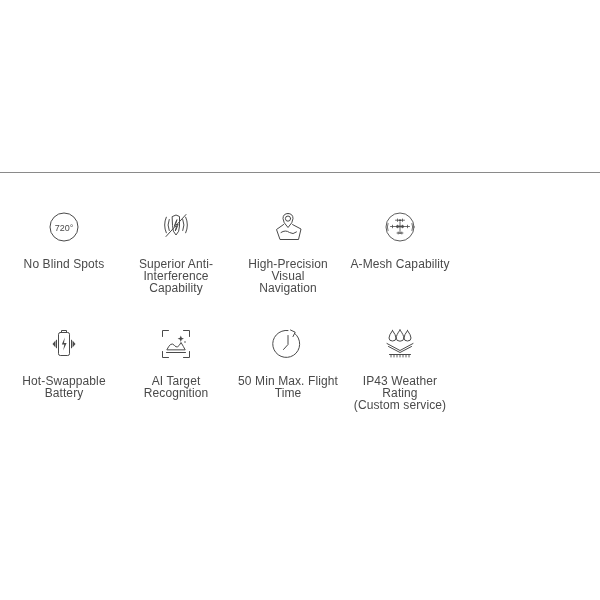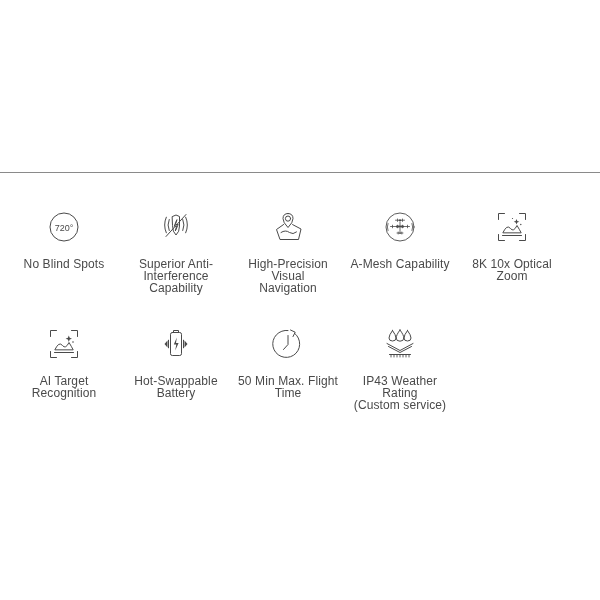--- a/index.html
+++ b/index.html
@@ -137,72 +137,55 @@
               <rect x="16.2" y="22.4" width="1.7" height="1.3" rx="0.3" fill="#4a4a4a" stroke="none"></rect>
               <path d="M17 11.6 L17 15.3 M17 18 L17 22"></path>
               <path d="M5 13.5 Q3.6 17 5 20.5"></path>
               <path d="M29 13.5 Q30.4 17 29 20.5"></path>
             </g>
           </svg>
         </div>
         <div class="feature-label">A-Mesh Capability</div>
       </div>
 
-      <div class="feature-item">
-        <div class="feature-icon">
-          <svg width="34" height="34" viewBox="0 0 34 34" fill="none" stroke="#4a4a4a" stroke-width="1" stroke-linecap="round" stroke-linejoin="round">
-            <path d="M3.5 9.5 L3.5 3.5 L9.5 3.5"></path>
-            <path d="M24.5 3.5 L30.5 3.5 L30.5 9.5"></path>
-            <path d="M30.5 24.5 L30.5 30.5 L24.5 30.5"></path>
-            <path d="M9.5 30.5 L3.5 30.5 L3.5 24.5"></path>
-            <path d="M8 22.5 Q12 14 15.5 18.5 Q18.5 22.5 22 15.5 Q24.5 19.5 26 22.5 Z"></path>
-            <line x1="7.5" y1="25.5" x2="26.5" y2="25.5"></line>
-            <path d="M21.5 9 L22.3 11 L24.3 11.8 L22.3 12.6 L21.5 14.6 L20.7 12.6 L18.7 11.8 L20.7 11 Z" fill="#4a4a4a" stroke="none"></path>
-            <circle cx="25.8" cy="14.5" r="0.7" fill="#4a4a4a" stroke="none"></circle>
-            <circle cx="17.5" cy="8.5" r="0.6" fill="#4a4a4a" stroke="none"></circle>
-          </svg>
-        </div>
-        <div class="feature-label">8K 10x Optical
-Zoom</div>
-      </div>
 
     </div>
 
     <div class="feature-row">
+
+      <div class="feature-item">
+        <div class="feature-icon">
+          <svg width="34" height="34" viewBox="0 0 34 34" fill="none" stroke="#4a4a4a" stroke-width="1" stroke-linecap="round" stroke-linejoin="round">
+            <rect x="11.5" y="5.5" width="11" height="23" rx="1.8"></rect>
+            <path d="M14.5 5.5 L14.5 3.5 L19.5 3.5 L19.5 5.5"></path>
+            <path d="M17.8 10.5 L14.8 17.5 L17.3 17.5 L16.2 23.5 L19.6 16 L17 16 Z" fill="#4a4a4a" stroke="none"></path>
+            <path d="M8.5 13.5 L5.5 17 L8.5 20.5 Z" fill="#4a4a4a" stroke="none"></path>
+            <line x1="9.5" y1="13.2" x2="9.5" y2="20.8"></line>
+            <path d="M25.5 13.5 L28.5 17 L25.5 20.5 Z" fill="#4a4a4a" stroke="none"></path>
+            <line x1="24.5" y1="13.2" x2="24.5" y2="20.8"></line>
+          </svg>
+        </div>
+        <div class="feature-label">Hot-Swappable
+Battery</div>
+      </div>
 
       <div class="feature-item">
         <div class="feature-icon">
           <svg width="34" height="34" viewBox="0 0 34 34" fill="none" stroke="#4a4a4a" stroke-width="1" stroke-linecap="round" stroke-linejoin="round">
             <path d="M3.5 9.5 L3.5 3.5 L9.5 3.5"></path>
             <path d="M24.5 3.5 L30.5 3.5 L30.5 9.5"></path>
             <path d="M30.5 24.5 L30.5 30.5 L24.5 30.5"></path>
             <path d="M9.5 30.5 L3.5 30.5 L3.5 24.5"></path>
             <path d="M8 22.5 Q12 14 15.5 18.5 Q18.5 22.5 22 15.5 Q24.5 19.5 26 22.5 Z"></path>
             <line x1="7.5" y1="25.5" x2="26.5" y2="25.5"></line>
             <path d="M21.8 8.5 L22.7 10.8 L25 11.7 L22.7 12.6 L21.8 14.9 L20.9 12.6 L18.6 11.7 L20.9 10.8 Z" fill="#4a4a4a" stroke="none"></path>
             <circle cx="26" cy="15" r="0.8" fill="#4a4a4a" stroke="none"></circle>
           </svg>
         </div>
         <div class="feature-label">AI Target Recognition</div>
-      </div>
-
-      <div class="feature-item">
-        <div class="feature-icon">
-          <svg width="34" height="34" viewBox="0 0 34 34" fill="none" stroke="#4a4a4a" stroke-width="1" stroke-linecap="round" stroke-linejoin="round">
-            <rect x="11.5" y="5.5" width="11" height="23" rx="1.8"></rect>
-            <path d="M14.5 5.5 L14.5 3.5 L19.5 3.5 L19.5 5.5"></path>
-            <path d="M17.8 10.5 L14.8 17.5 L17.3 17.5 L16.2 23.5 L19.6 16 L17 16 Z" fill="#4a4a4a" stroke="none"></path>
-            <path d="M8.5 13.5 L5.5 17 L8.5 20.5 Z" fill="#4a4a4a" stroke="none"></path>
-            <line x1="9.5" y1="13.2" x2="9.5" y2="20.8"></line>
-            <path d="M25.5 13.5 L28.5 17 L25.5 20.5 Z" fill="#4a4a4a" stroke="none"></path>
-            <line x1="24.5" y1="13.2" x2="24.5" y2="20.8"></line>
-          </svg>
-        </div>
-        <div class="feature-label">Hot-Swappable
-Battery</div>
       </div>
 
 
       <div class="feature-item">
         <div class="feature-icon">
           <svg width="34" height="34" viewBox="0 0 34 34" fill="none" stroke="#4a4a4a" stroke-width="1" stroke-linecap="round" stroke-linejoin="round">
             <path d="M23.5 6.2 A13.5 13.5 0 1 1 17 3.5"></path>
             <path d="M19.5 3 L24.2 5.2 L22 9.6" fill="none"></path>
             <path d="M17 8.5 L17 17.5 L12.5 22.5"></path>
           </svg>

